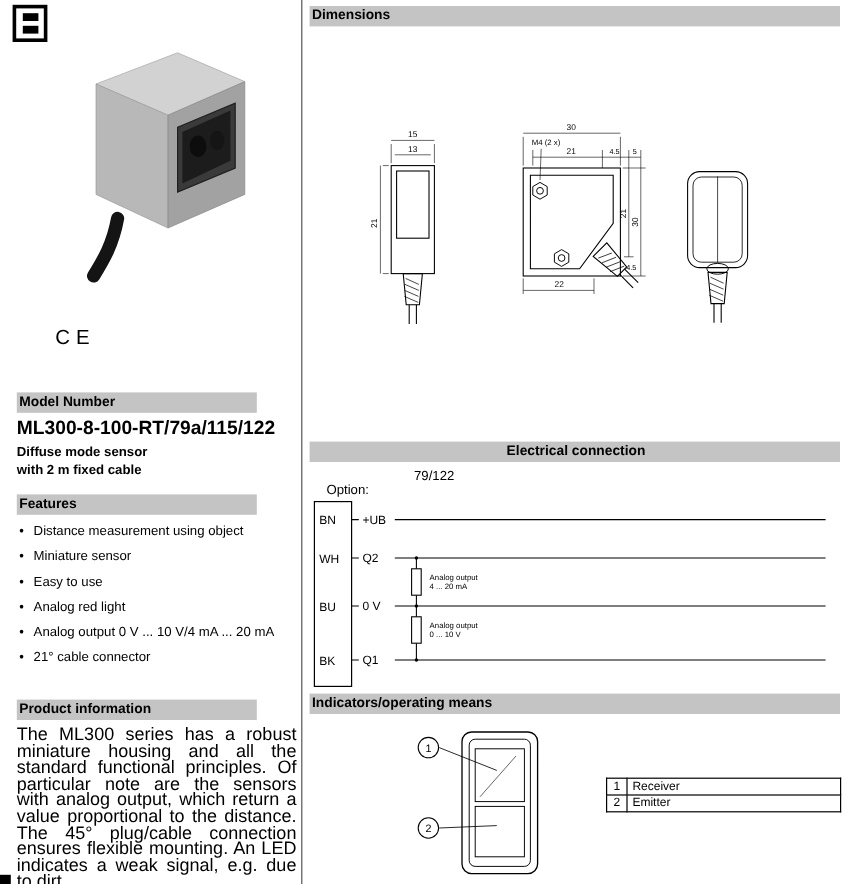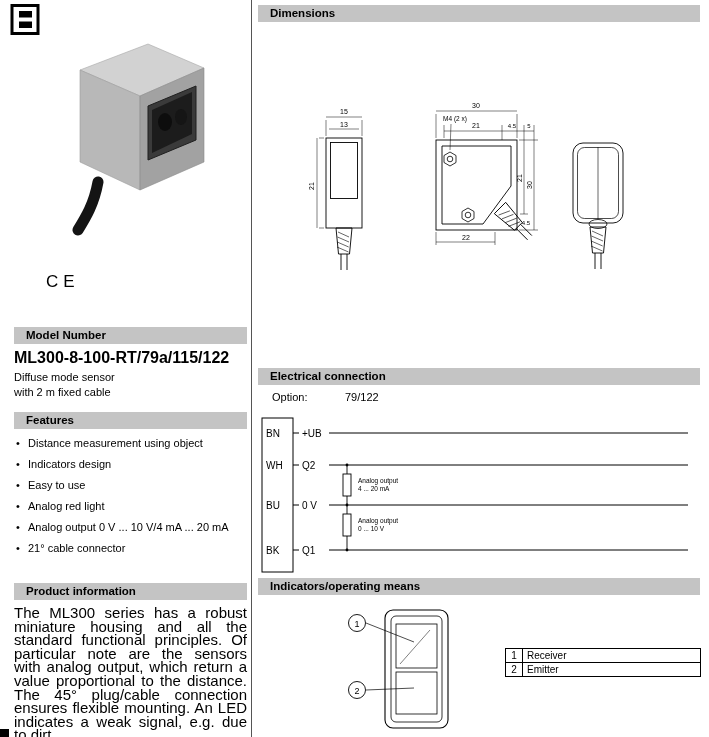--- a/index.html
+++ b/index.html
@@ -1,31 +1,31 @@
 <!DOCTYPE html>
 <html><head>
 <meta charset="utf-8">
 <style>
   * { margin:0; padding:0; box-sizing:border-box; }
   html,body { background:#fff; }
   body { font-family:"Liberation Sans","DejaVu Sans",sans-serif; color:#000; }
   .page { position:relative; width:709px; height:737px; background:#fff; overflow:hidden; }
   .abs { position:absolute; }
-  .hdr { position:absolute; height:17px; background:#c4c4c4; font-size:11.5px; font-weight:bold; line-height:17px; padding-left:12px; }
-  .hdr-left { left:14px; width:233px; }
+  .hdr { position:absolute; height:17px; background:#c4c4c4; font-size:11.5px; font-weight:bold; line-height:17px; padding-left:2px; }
+  .hdr-left { left:14px; width:200px; }
   .hdr-right { left:258px; width:442px; }
   .divider { position:absolute; left:251px; top:0; width:1px; height:737px; background:#555; }
   .model-value { position:absolute; left:14px; top:349px; font-size:16px; font-weight:bold; }
-  .desc { position:absolute; left:14px; font-size:11px; }
+  .desc { position:absolute; left:14px; font-size:11px;font-weight:bold; }
   .features-list { position:absolute; left:14px; top:436px; width:233px; list-style:none; }
   .features-list li { position:relative; padding-left:14px; margin-bottom:7px; font-size:11px; line-height:14px; }
   .features-list .bullet { position:absolute; left:2px; top:0; }
   .info-text { position:absolute; left:14px; top:606px; width:233px; font-size:15px; line-height:13.6px; text-align:justify; }
   .ce { position:absolute; left:46px; top:272px; font-size:17px; letter-spacing:5px; }
-  .option-label { position:absolute; left:272px; top:391px; font-size:11px; }
+  .option-label { position:absolute; left:272px; top:403px; font-size:11px; }
   .option-value { position:absolute; left:345px; top:391px; font-size:11px; }
   .ind-table { position:absolute; left:505px; top:648px; width:196px; border-collapse:collapse; font-size:10px; }
   .ind-table td { border:1px solid #000; height:14px; padding:0 4px; }
   .ind-table td.num { width:17px; text-align:center; padding:0; }
   .corner-mark { position:absolute; left:0; top:729px; width:9px; height:8px; background:#000; }
   svg text { font-family:"Liberation Sans","DejaVu Sans",sans-serif; fill:#000; }
 </style>
 </head>
 <body>
 
@@ -57,21 +57,21 @@
   <div class="ce">CE</div>
 
   <div class="hdr hdr-left" style="top:327px;">Model Number</div>
   <div class="model-value">ML300-8-100-RT/79a/115/122</div>
   <div class="desc" style="top:371px;">Diffuse mode sensor</div>
   <div class="desc" style="top:386px;">with 2 m fixed cable</div>
 
   <div class="hdr hdr-left" style="top:412px;">Features</div>
   <ul class="features-list">
     <li><span class="bullet">•</span><span>Distance measurement using object</span></li>
-    <li><span class="bullet">•</span><span>Indicators design</span></li>
+    <li><span class="bullet">•</span><span>Miniature sensor</span></li>
     <li><span class="bullet">•</span><span>Easy to use</span></li>
     <li><span class="bullet">•</span><span>Analog red light</span></li>
     <li><span class="bullet">•</span><span>Analog output 0 V ... 10 V/4 mA ... 20 mA</span></li>
     <li><span class="bullet">•</span><span>21° cable connector</span></li>
   </ul>
 
   <div class="hdr hdr-left" style="top:583px;">Product information</div>
   <div class="info-text">The ML300 series has a robust miniature housing and all the standard functional principles. Of particular note are the sensors with analog output, which return a value proportional to the distance. The 45° plug/cable connection ensures flexible mounting. An LED indicates a weak signal, e.g. due to dirt.</div>
 
   <div class="divider"></div>
@@ -151,21 +151,21 @@
 
     <g stroke="#000" fill="none">
       <rect x="315" y="115" width="50" height="80" rx="10" stroke-width="0.9"></rect>
       <rect x="319.5" y="119.5" width="41" height="71" rx="7" stroke-width="0.7"></rect>
       <line x1="340" y1="119" x2="340" y2="191" stroke-width="0.6"></line>
       <ellipse cx="340" cy="196" rx="9" ry="4.5" stroke-width="0.8"></ellipse>
     </g>
     <use href="#cable-shape" transform="translate(340,199)"></use>
   </svg>
 
-  <div class="hdr hdr-right" style="top:368px;">Electrical connection</div>
+  <div class="hdr hdr-right" style="top:368px;text-align:center;">Electrical connection</div>
   <span class="option-label">Option:</span>
   <span class="option-value">79/122</span>
 
   <svg class="abs" style="left:258px;top:408px;" width="442" height="168" viewBox="0 0 442 168">
     <rect x="4" y="10" width="31" height="154" fill="#fff" stroke="#000"></rect>
     <g stroke="#000" stroke-width="1">
       <line x1="35" y1="25" x2="430" y2="25"></line>
       <line x1="35" y1="57" x2="430" y2="57"></line>
       <line x1="35" y1="97" x2="430" y2="97"></line>
       <line x1="35" y1="142" x2="430" y2="142"></line>

